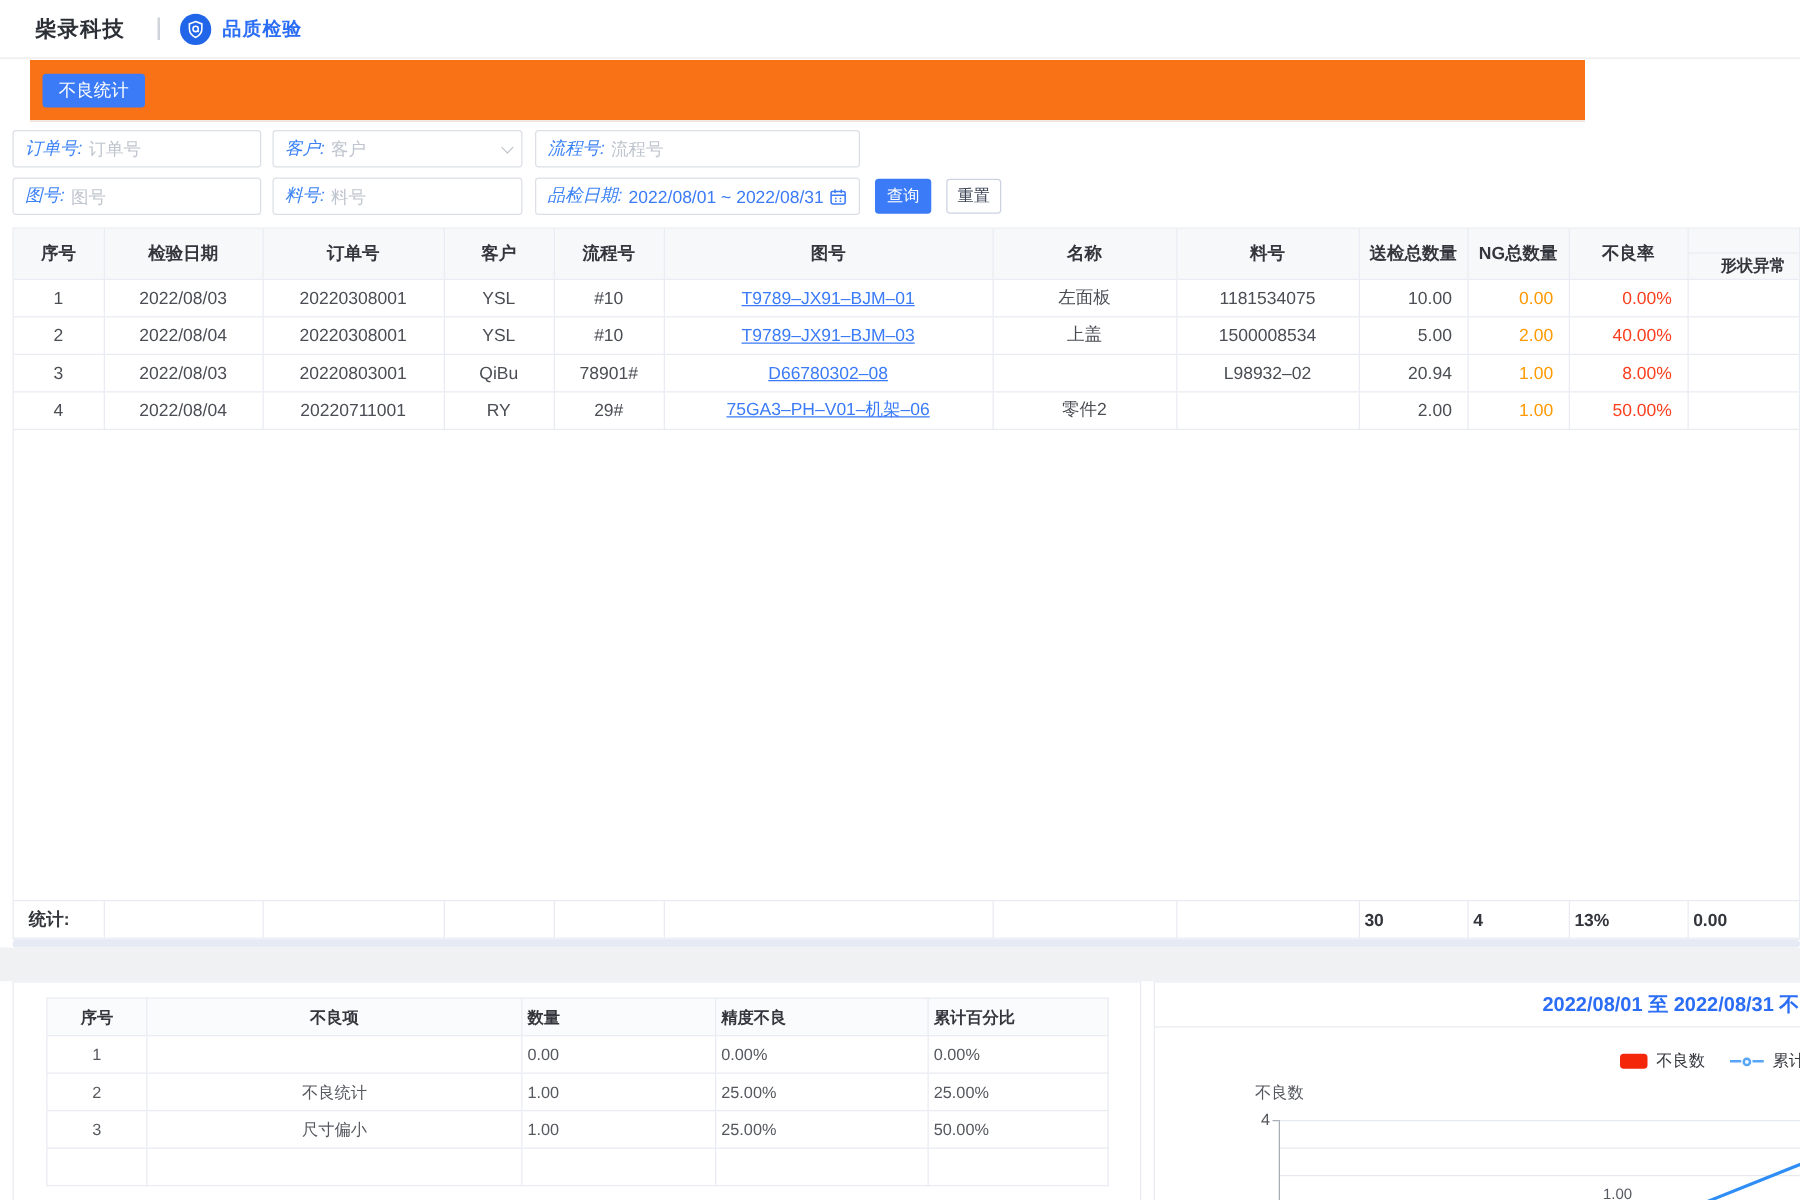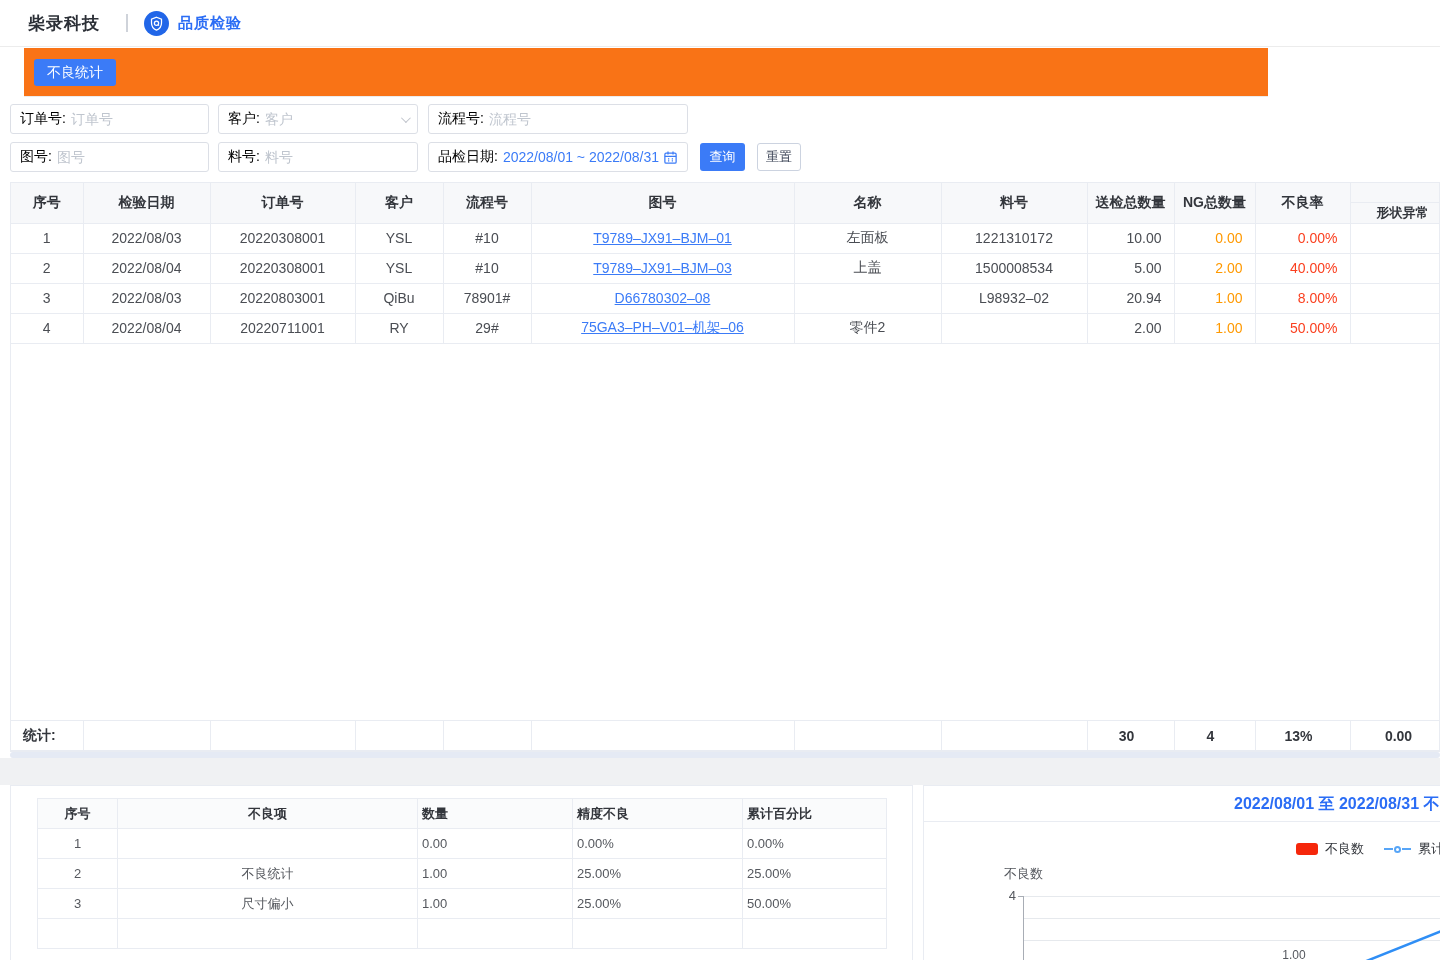--- a/index.html
+++ b/index.html
@@ -18,21 +18,21 @@
   
   .tabbar { position:absolute; top:48px; left:0; width:1244px; height:49px;
     background:#f97316; border-bottom:1px solid #ececec;margin-left:24px; }
   .tab-btn { position:absolute; left:10px; top:11px; height:27px; padding:0 13px;
     background:#3b7bf7; border:none; border-radius:3px; color:#fff; font-size:14px;
     line-height:27px; cursor:pointer; font-family:inherit; }
 
   
   .f-box { position:absolute; height:30px; border:1px solid #dcdfe6; border-radius:3px;
     background:#fff; display:flex; align-items:center; padding:0 9px; font-size:14px; }
-  .f-label { color:#000000; white-space:nowrap; margin-right:5px; }
+  .f-label { color:#3b82f6; white-space:nowrap; margin-right:5px;font-style:italic; }
   .f-box input { border:none; outline:none; flex:1; min-width:0; font-size:14px;
     color:#303133; font-family:inherit; background:transparent; }
   .f-box input::placeholder { color:#bfc5ce; }
   #f-order { left:10px; top:104px; width:199px; }
   #f-cust  { left:218px; top:104px; width:200px; }
   #f-proc  { left:428px; top:104px; width:260px; }
   #f-draw  { left:10px; top:142px; width:199px; }
   #f-mat   { left:218px; top:142px; width:200px; }
   #f-date  { left:428px; top:142px; width:260px; }
   .chev { width:7px; height:7px; border-right:1.5px solid #c0c4cc; border-bottom:1.5px solid #c0c4cc;
@@ -61,21 +61,21 @@
   .shape-bot { height:19px; line-height:19px; font-size:13px; font-weight:700; color:#33363c; }
   td.r, th.r { text-align:right; padding-right:12px !important; }
   td.orange { color:#ff9900; }
   td.red { color:#fa3f1f; }
   td a { color:#3b7bf7; text-decoration:underline; cursor:pointer; }
   .spacer { flex:1; background:#fff; }
   .sum td { height:30px; font-size:14px; color:#33363c; border-top:1px solid #e9ecf2;
     border-bottom:1px solid #e9ecf2; border-right:1px solid #e9ecf2; padding:0 4px;
     white-space:nowrap; overflow:hidden; }
   .sum-label { text-align:left; padding-left:12px !important; font-weight:700; }
-  .sum .val { font-weight:700; text-align:center; padding-right:12px; }
+  .sum .val { font-weight:700; text-align:left; padding-right:12px; }
   .hscroll { position:absolute; left:10px; top:752px; width:1430px; height:6px;
     background:#e5eaf4; border-radius:3px; }
   .gap { position:absolute; left:0; top:758px; width:1440px; height:27px; background:#f0f1f3; }
 
   
   .q-panel { position:absolute; left:10px; top:785px; width:903px; height:300px;
     background:#fff; border:1px solid #e9ecf2; }
   .q-title { height:36px; line-height:36px; text-align:center; font-size:15px;
     font-weight:700; color:#33363c; border-bottom:1px solid #e9ecf2; }
   .q-table { border-collapse:collapse; table-layout:fixed; width:849px; margin:12px 0 0 26px; }
@@ -195,21 +195,21 @@
       </th>
     </tr>
     <tr>
       <td>1</td>
       <td>2022/08/03</td>
       <td>20220308001</td>
       <td>YSL</td>
       <td>#10</td>
       <td><a>T9789–JX91–BJM–01</a></td>
       <td>左面板</td>
-      <td>1221310172</td>
+      <td>1181534075</td>
       <td class="r">10.00</td>
       <td class="r orange">0.00</td>
       <td class="r red">0.00%</td>
       <td></td>
     </tr>
     <tr>
       <td>2</td>
       <td>2022/08/04</td>
       <td>20220308001</td>
       <td>YSL</td>

